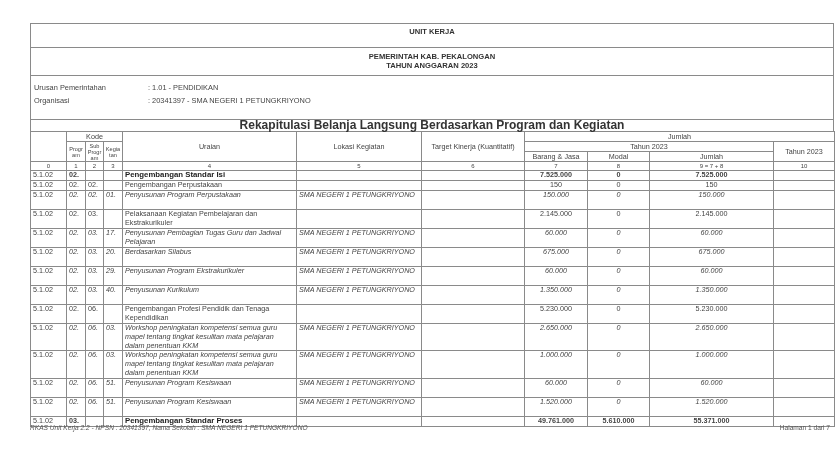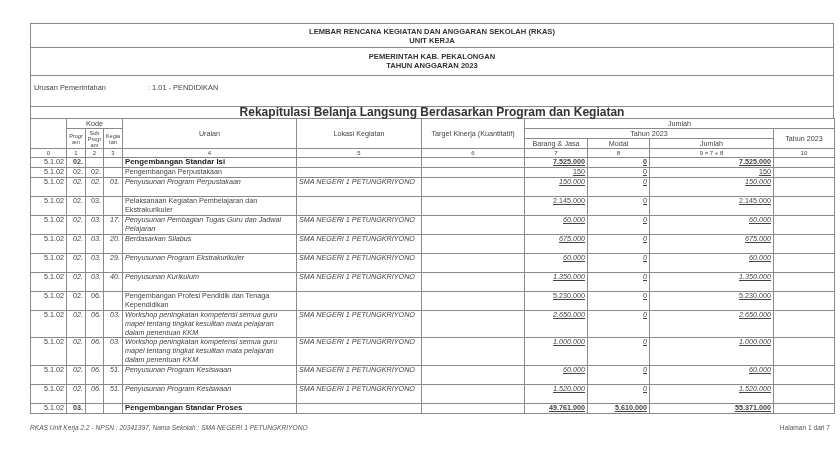--- a/index.html
+++ b/index.html
@@ -15,49 +15,52 @@
   .info-row { display: flex; height: 13px; line-height: 13px; }
   .info-label { width: 114px; padding-left: 3px; }
   .rekap-title { text-align: center; font-weight: bold; font-size: 12px; height: 9px; line-height: 9px;
                  padding: 1px 0; color: #333; }
   table { border-collapse: collapse; width: 804px; table-layout: fixed; font-size: 7.2px; color: #444; }
   td, th { border: 1px solid #8a8a8a; padding: 0 2px; vertical-align: top; overflow: hidden; }
   th { font-weight: normal; text-align: center; vertical-align: middle; line-height: 8px; }
   th.small { font-size: 5.6px; line-height: 6px; padding: 0; }
   th.kode { font-weight: bold; padding-left: 44px; }
   tr.num td { text-align: center; font-size: 6px; height: 8px; line-height: 8px; padding: 0; }
-  td.c { text-align: right; }
-  td.r { text-align: right; text-decoration: underline; }
+  td.c { text-align: left; }
+  td.r { text-align: center; }
   td { line-height: 8.8px; }
   tr.r1 td { height: 9px; }
   tr.r2 td { height: 18px; }
   tr.r3 td { height: 26px; }
   tr.level-prog td.u, tr.level-prog td.code, tr.level-prog td.amt { font-weight: bold; }
   tr.level-prog td.u { font-size: 7.8px; color: #222; }
   tr.level-keg td.code, tr.level-keg td.u, tr.level-keg td.lok, tr.level-keg td.amt { font-style: italic; }
   .footer-left { position: absolute; left: 30px; top: 424px; font-size: 6.6px; font-style: italic; color: #555; }
   .footer-right { position: absolute; right: 10px; top: 424px; font-size: 6.6px; color: #555; }
 </style>
 </head>
 <body>
 
 <div class="page">
   <div class="box">
     <div class="title-block t1">
-      <div>LEMBAR RENCANA KEGIATAN DAN ANGGARAN SEKOLAH (RKAS)</div>
       <div>UNIT KERJA</div>
     </div>
     <div class="title-block t2">
       <div>PEMERINTAH KAB. PEKALONGAN</div>
       <div>TAHUN ANGGARAN 2023</div>
     </div>
     <div class="info">
       <div class="info-row">
         <span class="info-label">Urusan Pemerintahan</span>
         <span>: 1.01 - PENDIDIKAN</span>
+      </div>
+      <div class="info-row">
+        <span class="info-label">Organisasi</span>
+        <span>: 20341397 - SMA NEGERI 1 PETUNGKRIYONO</span>
       </div>
     </div>
     <div class="rekap-title">Rekapitulasi Belanja Langsung Berdasarkan Program dan Kegiatan</div>
   </div>
 
   <table>
     <colgroup>
       <col style="width:36px">
         <col style="width:19px">
         <col style="width:18px">

